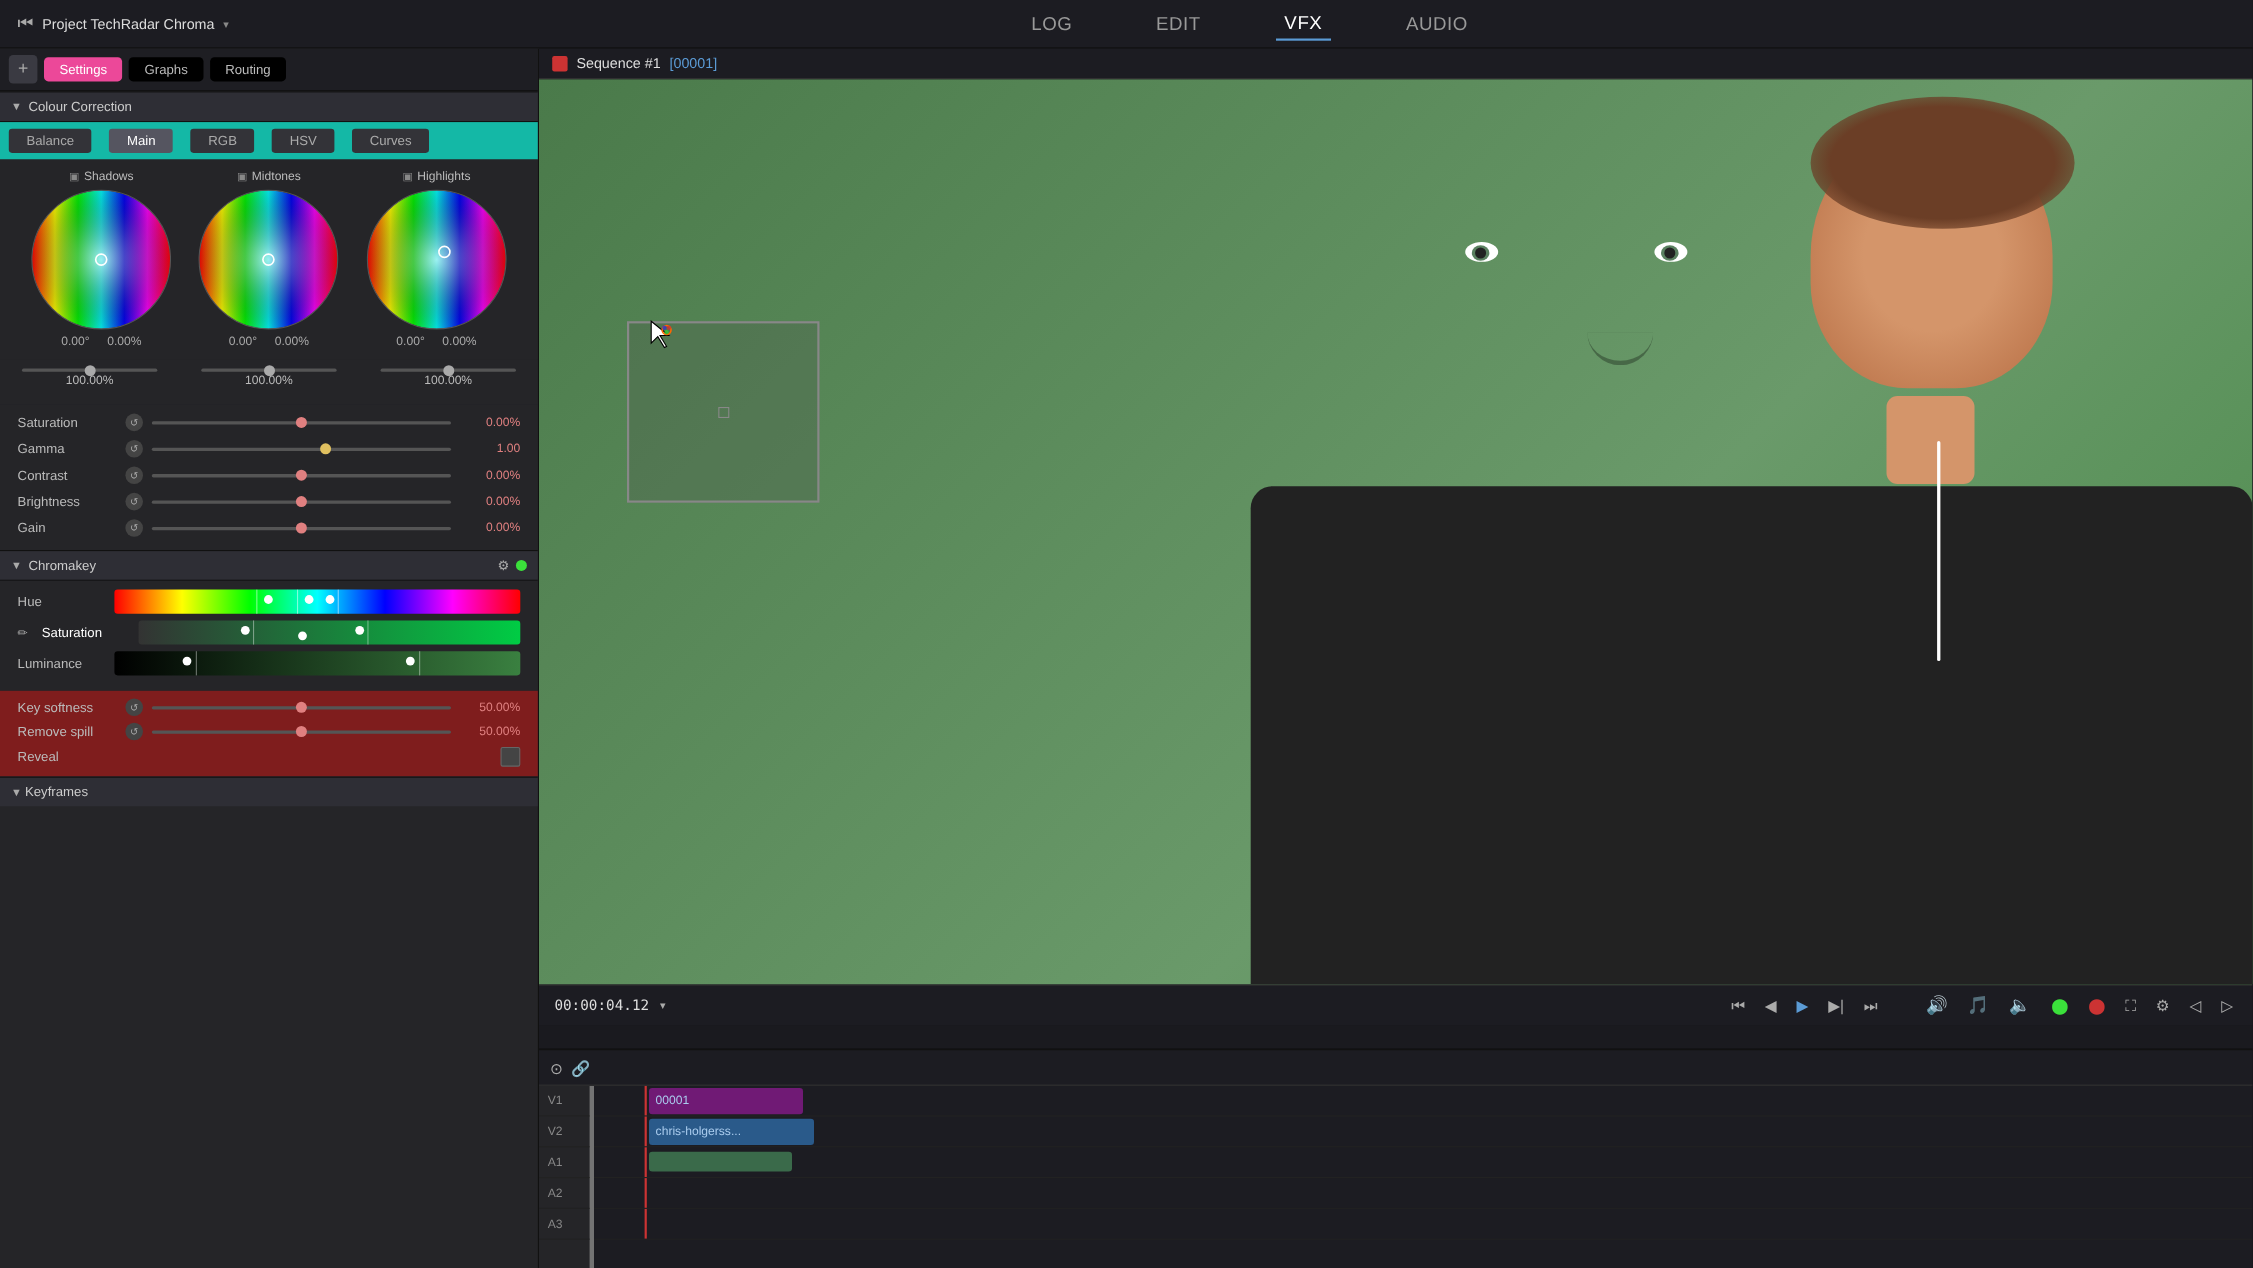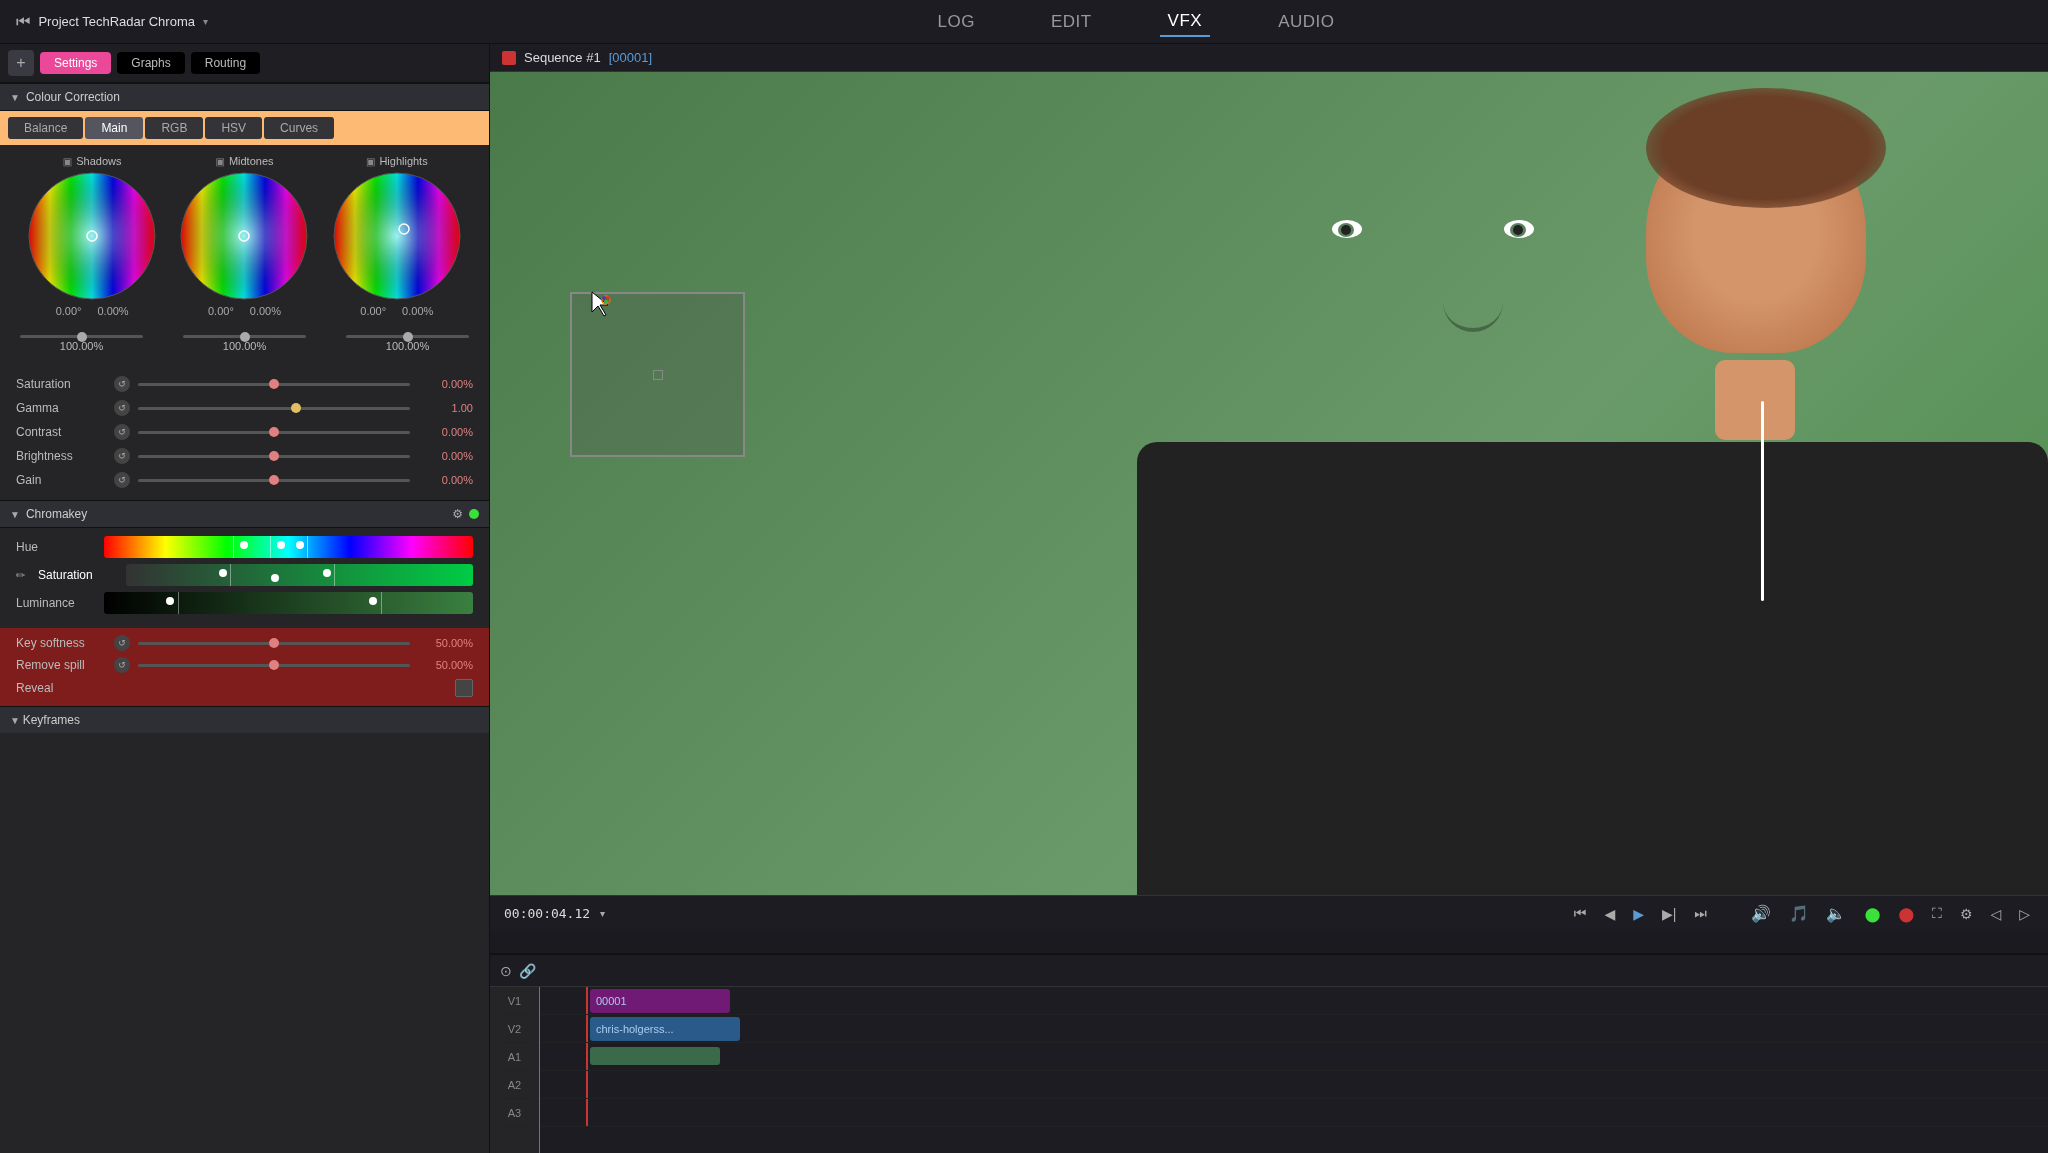--- a/index.html
+++ b/index.html
@@ -138,23 +138,23 @@
     }
     .section-title {
       color: #ccc;
       font-size: 12px;
       font-weight: 500;
     }
 
     
     .cc-tabs {
       display: flex;
-      gap: 2px;
+      gap: 16px;
       padding: 6px 8px;
-      background: #fdba74;
+      background: #14b8a6;
     }
     .cc-tab {
       padding: 4px 16px;
       border: none;
       background: #333338;
       color: #aaa;
       border-radius: 3px;
       cursor: pointer;
       font-size: 12px;
     }
@@ -600,25 +600,24 @@
     }
 
     .timeline-tracks {
       flex: 1;
       display: flex;
       overflow: hidden;
     }
     .track-labels {
       width: 50px;
       background: #252528;
-      border-right: 1px solid #737373;
+      border-right: 4px solid #737373;
       display: flex;
       flex-direction: column;
       flex-shrink: 0;
-      align-items: center;
     }
     .track-label {
       height: 28px;
       display: flex;
       align-items: center;
       padding: 0 8px;
       color: #888;
       font-size: 11px;
       border-bottom: 1px solid #222;
     }

